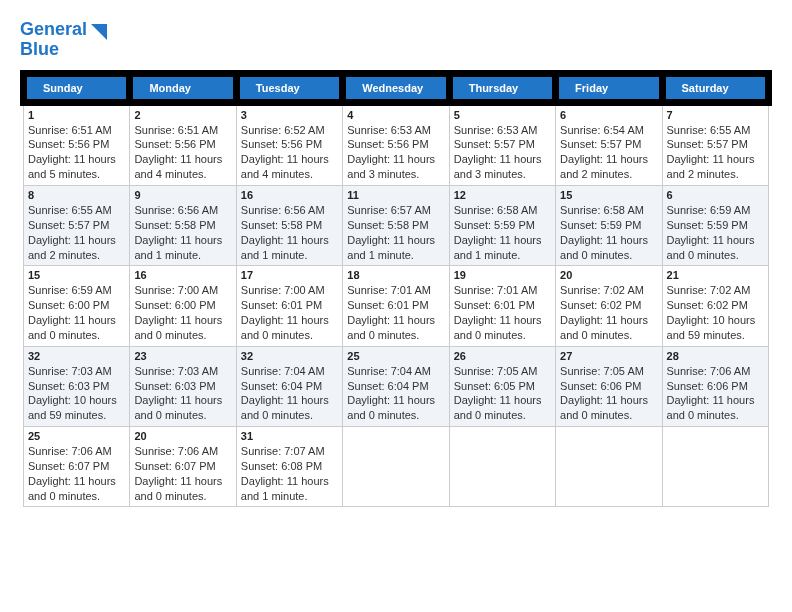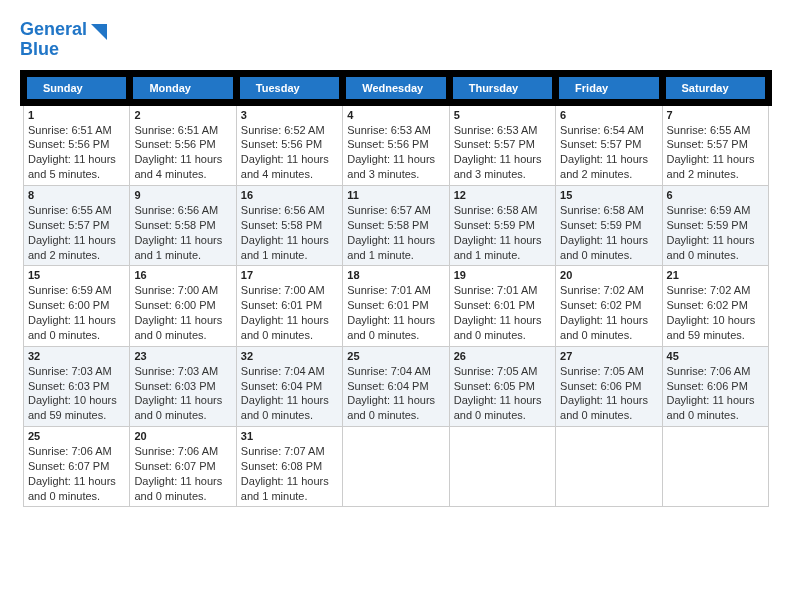--- a/index.html
+++ b/index.html
@@ -231,21 +231,21 @@
       </td>
           <td>
         <span class="day-num">26</span>
         <span class="day-info">Sunrise: 7:05 AM<br>Sunset: 6:05 PM<br>Daylight: 11 hours and 0 minutes.</span>
       </td>
           <td>
         <span class="day-num">27</span>
         <span class="day-info">Sunrise: 7:05 AM<br>Sunset: 6:06 PM<br>Daylight: 11 hours and 0 minutes.</span>
       </td>
           <td>
-        <span class="day-num">45</span>
+        <span class="day-num">28</span>
         <span class="day-info">Sunrise: 7:06 AM<br>Sunset: 6:06 PM<br>Daylight: 11 hours and 0 minutes.</span>
       </td>
         </tr>
         <tr>
           <td>
         <span class="day-num">25</span>
         <span class="day-info">Sunrise: 7:06 AM<br>Sunset: 6:07 PM<br>Daylight: 11 hours and 0 minutes.</span>
       </td>
           <td>
         <span class="day-num">20</span>

